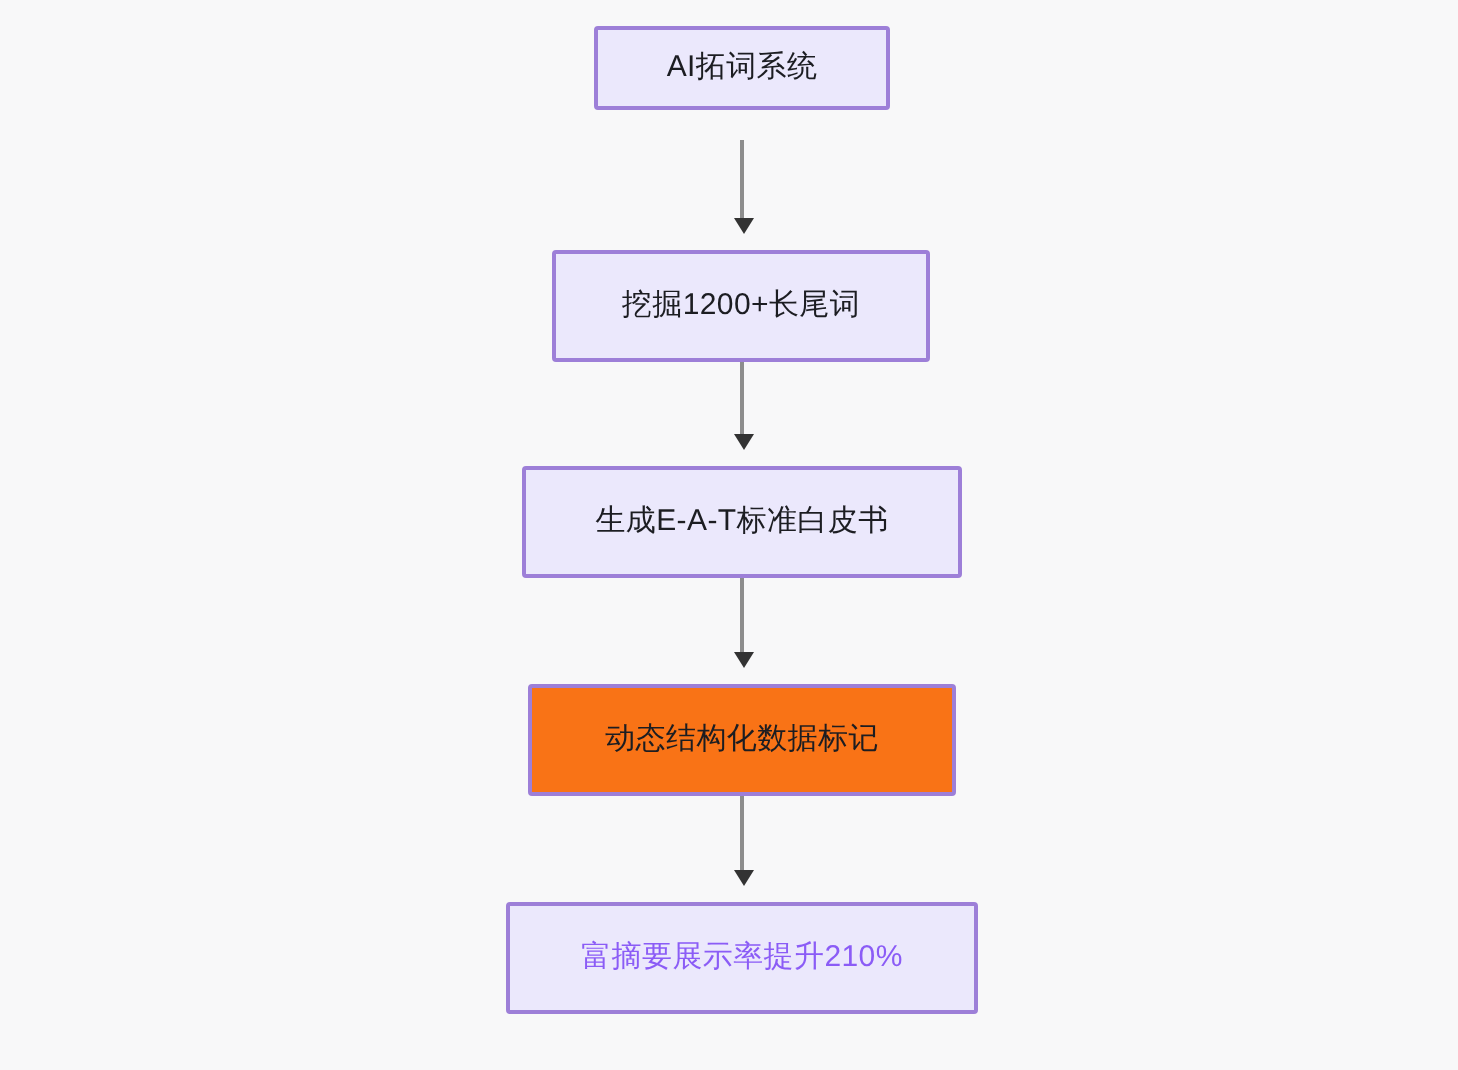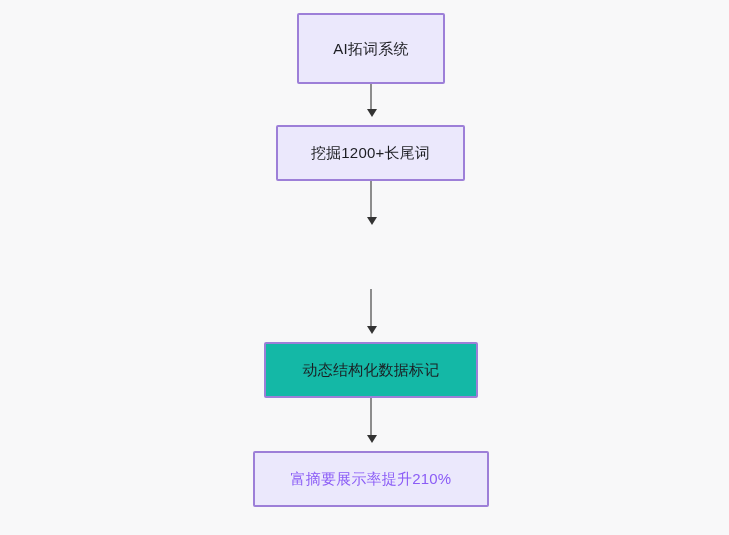--- a/index.html
+++ b/index.html
@@ -73,26 +73,29 @@
   </div>
   <div class="edge" style="left: 371px; top: 289px;">
     <div class="edge-line" style="height: 37px; left: -1px; background: rgb(141, 141, 141);"></div>
     <div class="edge-head" style="top: 37px; border-top-color: rgb(51, 51, 51);"></div>
   </div>
   <div class="edge" style="left: 371px; top: 398px;">
     <div class="edge-line" style="height: 37px; left: -1px; background: rgb(141, 141, 141);"></div>
     <div class="edge-head" style="top: 37px; border-top-color: rgb(51, 51, 51);"></div>
   </div>
 
-  <div class="node" style="left: 297px; top: 13px; width: 148px; height: 71px; background: rgb(235, 232, 252); border-color: rgb(157, 127, 216); color: rgb(28, 29, 34);">
+  <div class="node" style="left: 297px; top: 13px; width: 148px; height: 42px; background: rgb(235, 232, 252); border-color: rgb(157, 127, 216); color: rgb(28, 29, 34);">
     <span class="node-label">AI拓词系统</span>
   </div>
   <div class="node" style="left: 276px; top: 125px; width: 189px; height: 56px; background: rgb(235, 232, 252); border-color: rgb(157, 127, 216); color: rgb(28, 29, 34);">
     <span class="node-label">挖掘1200+长尾词</span>
   </div>
-  <div class="node" style="left: 264px; top: 342px; width: 214px; height: 56px; background: #14b8a6; border-color: rgb(157, 127, 216); color: rgb(28, 29, 34);">
+  <div class="node" style="left: 261px; top: 233px; width: 220px; height: 56px; background: rgb(235, 232, 252); border-color: rgb(157, 127, 216); color: rgb(28, 29, 34);">
+    <span class="node-label">生成E-A-T标准白皮书</span>
+  </div>
+  <div class="node" style="left: 264px; top: 342px; width: 214px; height: 56px; background: #f97316; border-color: rgb(157, 127, 216); color: rgb(28, 29, 34);">
     <span class="node-label">动态结构化数据标记</span>
   </div>
   <div class="node" style="left: 253px; top: 451px; width: 236px; height: 56px; background: rgb(235, 232, 252); border-color: rgb(157, 127, 216); color: #8b5cf6;">
     <span class="node-label">富摘要展示率提升210%</span>
   </div>
 
 </div>
 
 </body></html>

